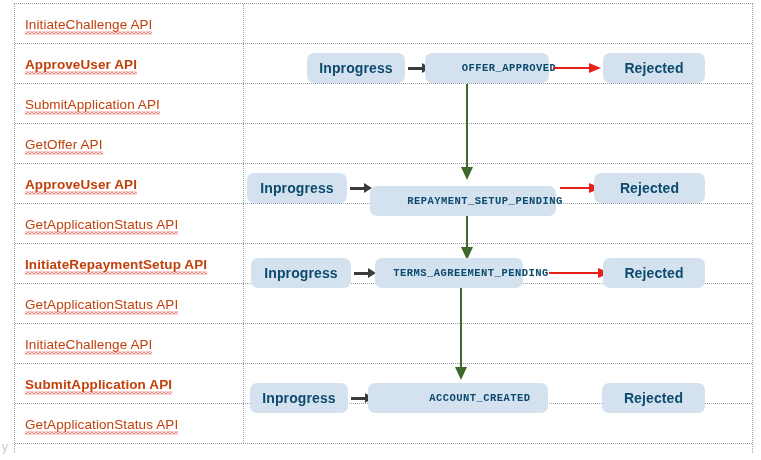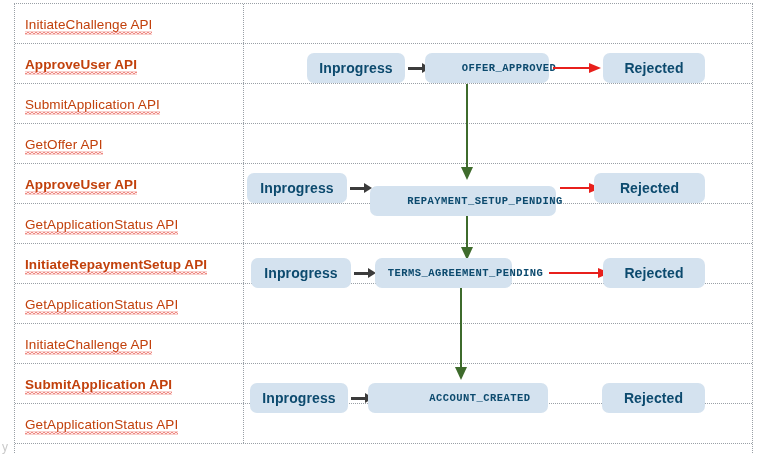--- a/index.html
+++ b/index.html
@@ -161,21 +161,21 @@
     <div class="shaft"></div>
     <div class="head"></div>
   </div>
   <div class="node label" style="left:594px;top:173px;width:111px;">Rejected</div>
 
   <div class="node label" style="left:251px;top:258px;width:100px;">Inprogress</div>
   <div class="arrow-grey" style="left:354px;top:268px;width:22px;">
     <div class="shaft"></div>
     <div class="head"></div>
   </div>
-  <div class="node state" style="left:375px;top:258px;width:137px;">TERMS_AGREEMENT_PENDING</div>
+  <div class="node state" style="left:375px;top:258px;width:148px;">TERMS_AGREEMENT_PENDING</div>
   <div class="arrow-red" style="left:549px;top:268px;width:61px;">
     <div class="shaft"></div>
     <div class="head"></div>
   </div>
   <div class="node label" style="left:603px;top:258px;width:102px;">Rejected</div>
 
   <div class="node label" style="left:250px;top:383px;width:98px;">Inprogress</div>
   <div class="arrow-grey" style="left:351px;top:393px;width:22px;">
     <div class="shaft"></div>
     <div class="head"></div>

